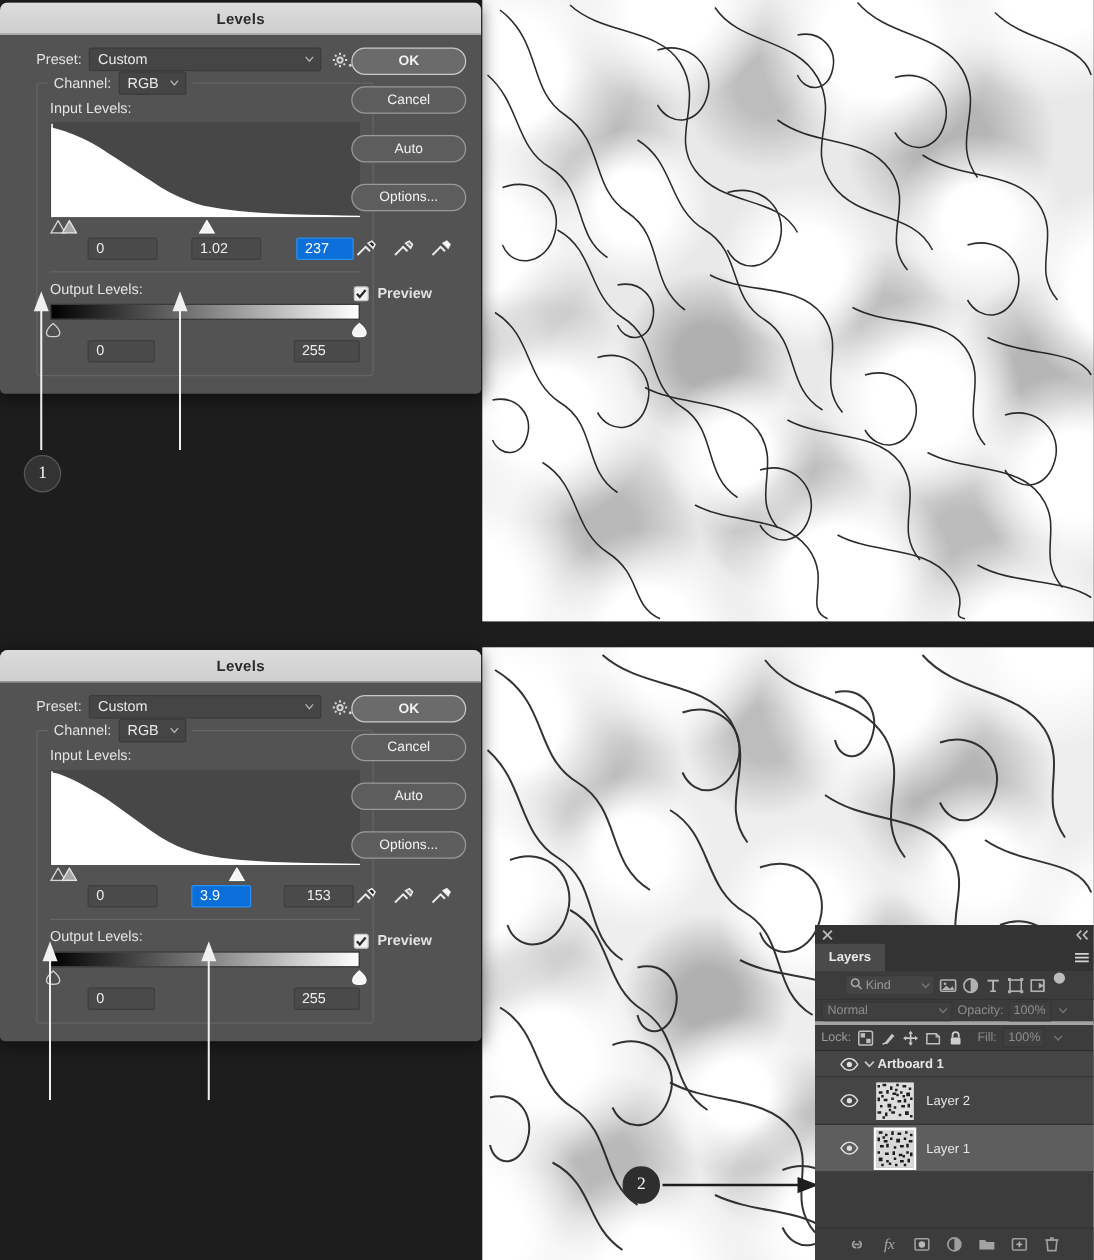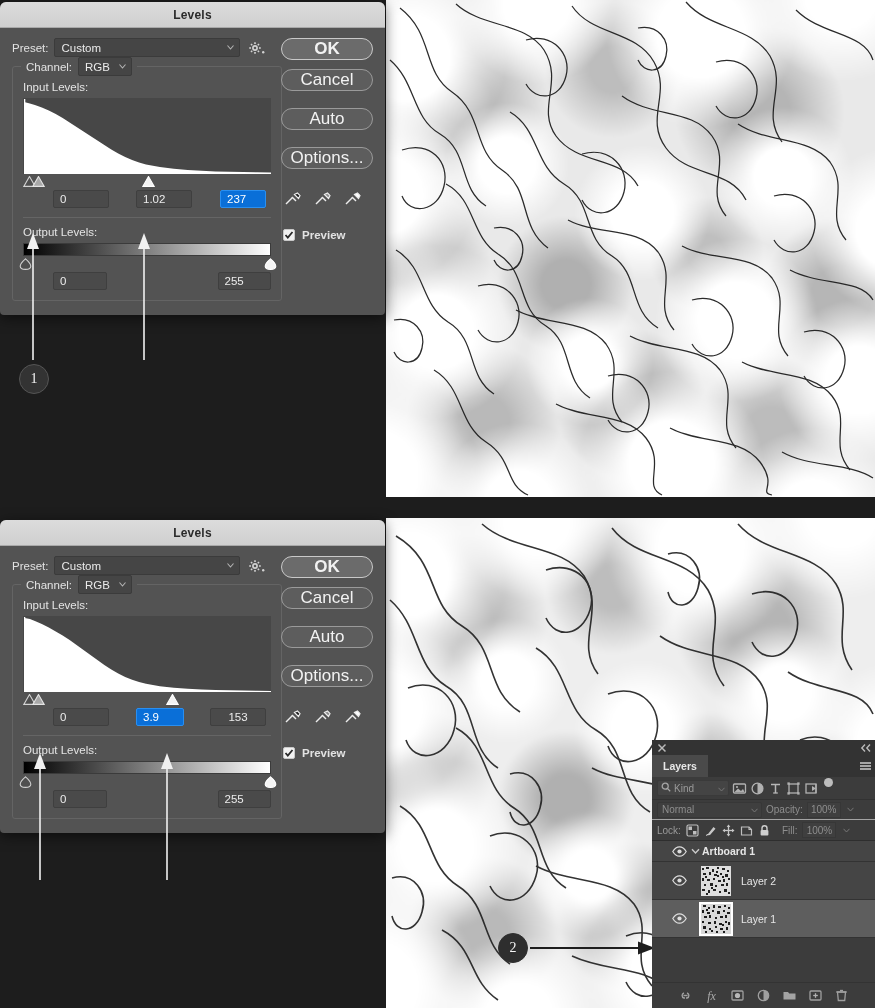--- a/index.html
+++ b/index.html
@@ -66,21 +66,21 @@
     overflow: hidden;
   }
   .titlebar {
     height: 26px;
     background: linear-gradient(#dcdcdc, #cfcfcf);
     border-bottom: 1px solid #a9a9a9;
     display: flex; align-items: center; justify-content: center;
     color: #2b2b2b; font-size: 12px; font-weight: bold;
     letter-spacing: .2px;
   }
-  .dlg-body { padding: 10px 12px 14px 12px; position: relative; }
+  .dlg-body { padding: 10px 12px 14px 29px; position: relative; }
 
   .row { display: flex; align-items: center; }
 
   .label { color: #e2e2e2; font-size: 11.5px; white-space: nowrap; }
 
   .select {
     background: #454545;
     border: 1px solid #3b3b3b;
     border-radius: 2px;
     height: 19px;
@@ -105,21 +105,21 @@
     position: absolute; right: 12px; top: 10px;
     width: 92px;
     display: flex; flex-direction: column; gap: 9px;
   }
   .ps-btn {
     height: 22px;
     border-radius: 11px;
     background: #5d5d5d;
     border: 1px solid #9a9a9a;
     color: #f2f2f2;
-    font-size: 17px;
+    font-size: 11px;
     display: flex; align-items: center; justify-content: center;
     cursor: default;
   }
   .ps-btn.primary { background: #6b6b6b; border-color: #c9c9c9; font-weight: bold; }
 
   .dropper-row { display: flex; gap: 11px; margin-top: 10px; padding-left: 2px; }
   .dropper { width: 19px; height: 19px; }
   .dropper svg { display: block; }
 
   .preview-row { display: flex; align-items: center; gap: 7px; margin-top: 13px; padding-left: 2px; font-weight: bold; }
@@ -225,38 +225,39 @@
   }
   .lp-tabfill { flex: 1; }
   .lp-menu { width: 20px; display: flex; align-items: center; justify-content: center; }
   .lp-menu svg { display: block; }
 
   .lp-filter {
     height: 23px; background: #3c3c3c;
     display: flex; align-items: center; gap: 3px;
     padding: 0 5px;
     border-bottom: 1px solid #323232;
+    justify-content: center;
   }
   .kind-select {
     width: 72px; height: 16px;
     background: #444444; border: 1px solid #3a3a3a; border-radius: 2px;
     display: flex; align-items: center; gap: 3px; padding: 0 3px;
     position: relative;
   }
   .kind-select .txt { color: #9a9a9a; font-size: 10px; }
   .ficon { width: 15px; height: 15px; opacity: .8; }
   .ficon svg { display: block; }
   .toggle-dot {
     width: 9px; height: 9px; border-radius: 50%;
     background: #bdbdbd; margin-left: 2px; align-self: flex-start; margin-top: 1px;
   }
 
   .lp-blend {
     height: 20px; display: flex; align-items: center; gap: 4px;
-    padding: 0 5px; border-bottom: 1px solid #a3a3a3;
+    padding: 0 5px; border-bottom: 3px solid #a3a3a3;
   }
   .blend-select {
     width: 105px; height: 16px;
     background: #3f3f3f; border: 1px solid #373737; border-radius: 2px;
     display: flex; align-items: center; padding: 0 4px;
     color: #8e8e8e; font-size: 10px; position: relative;
   }
   .opacity-lbl { color: #8e8e8e; font-size: 10px; }
   .opacity-val {
     width: 34px; height: 16px; background: #3f3f3f; border: 1px solid #373737;

